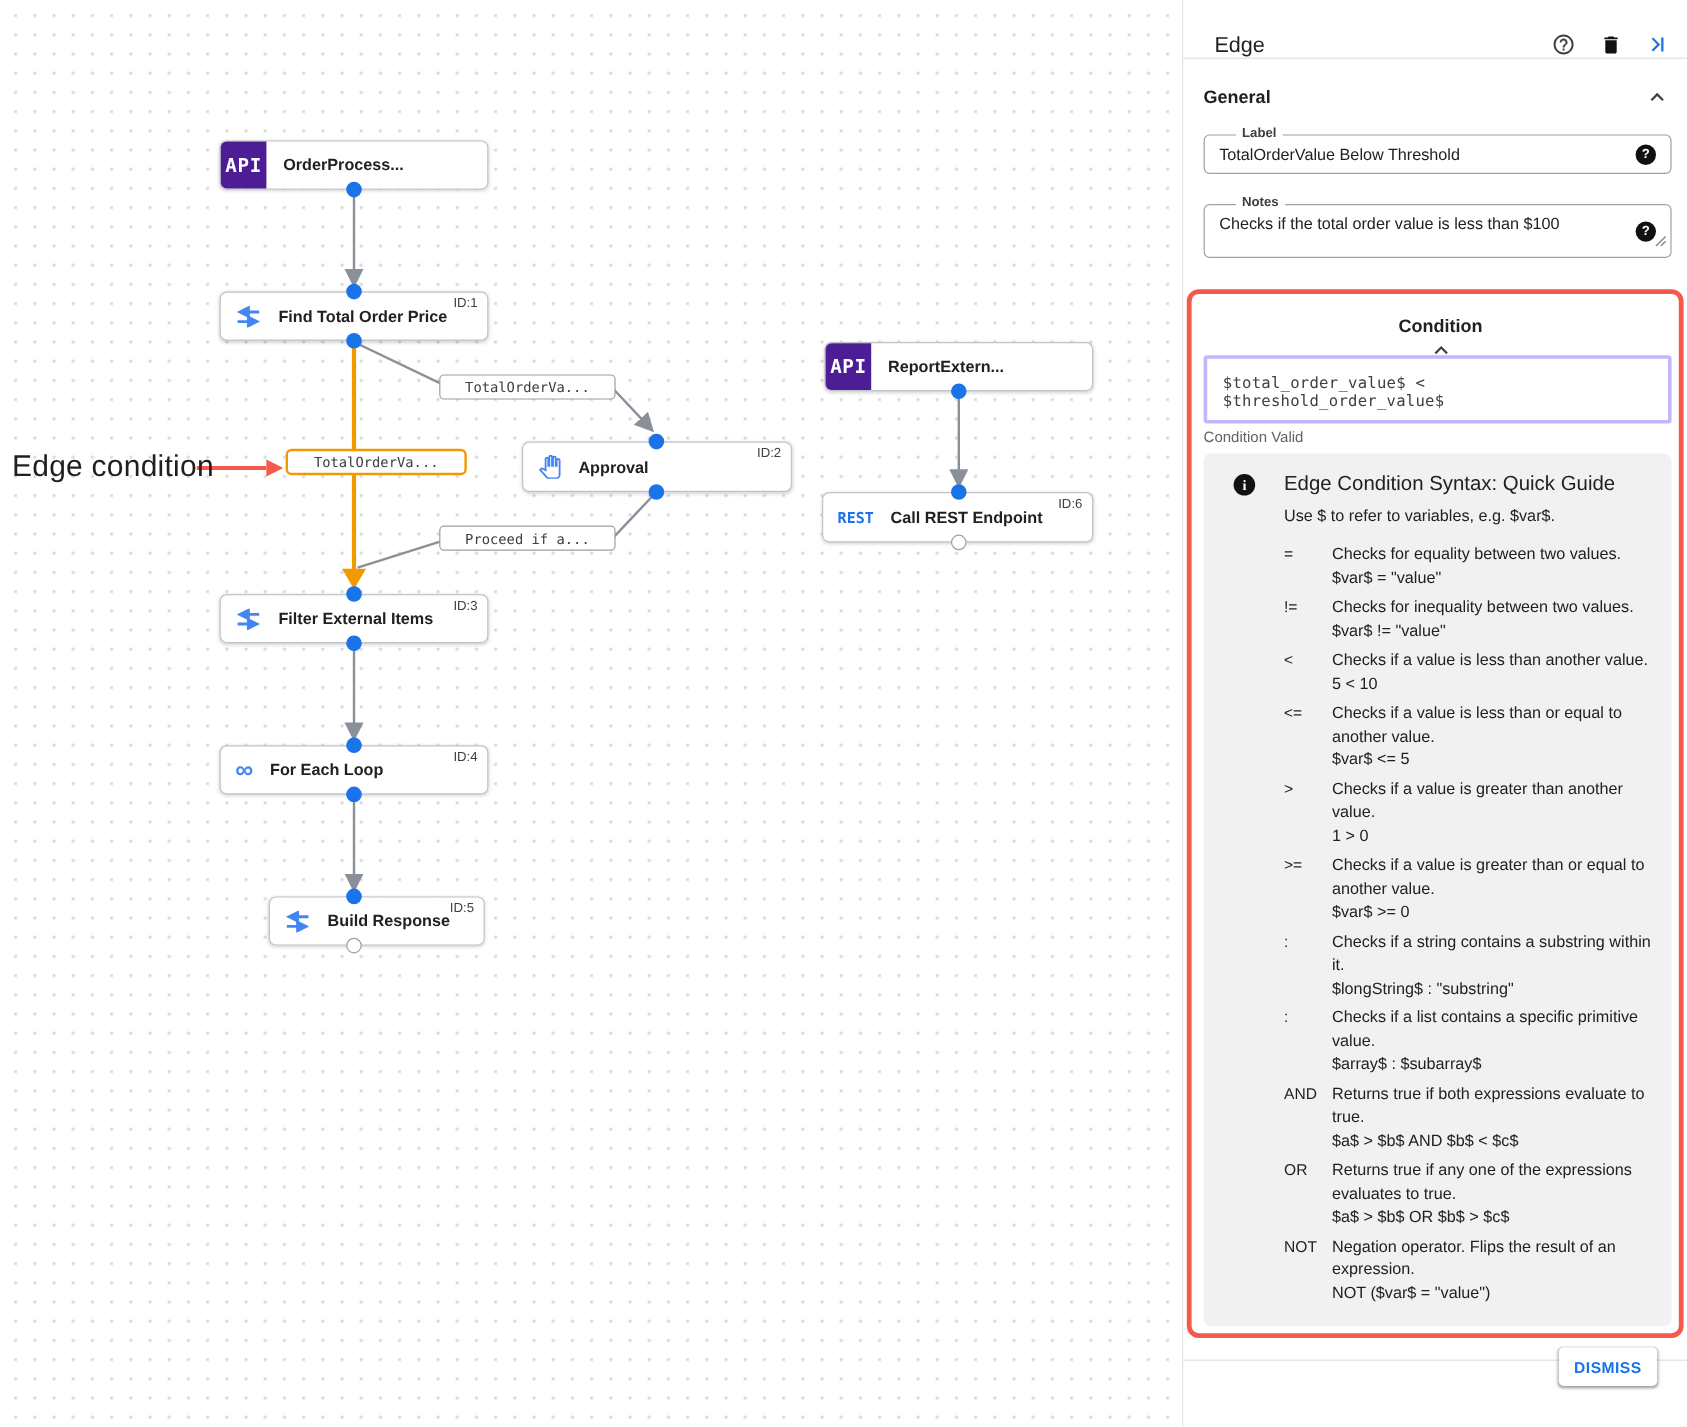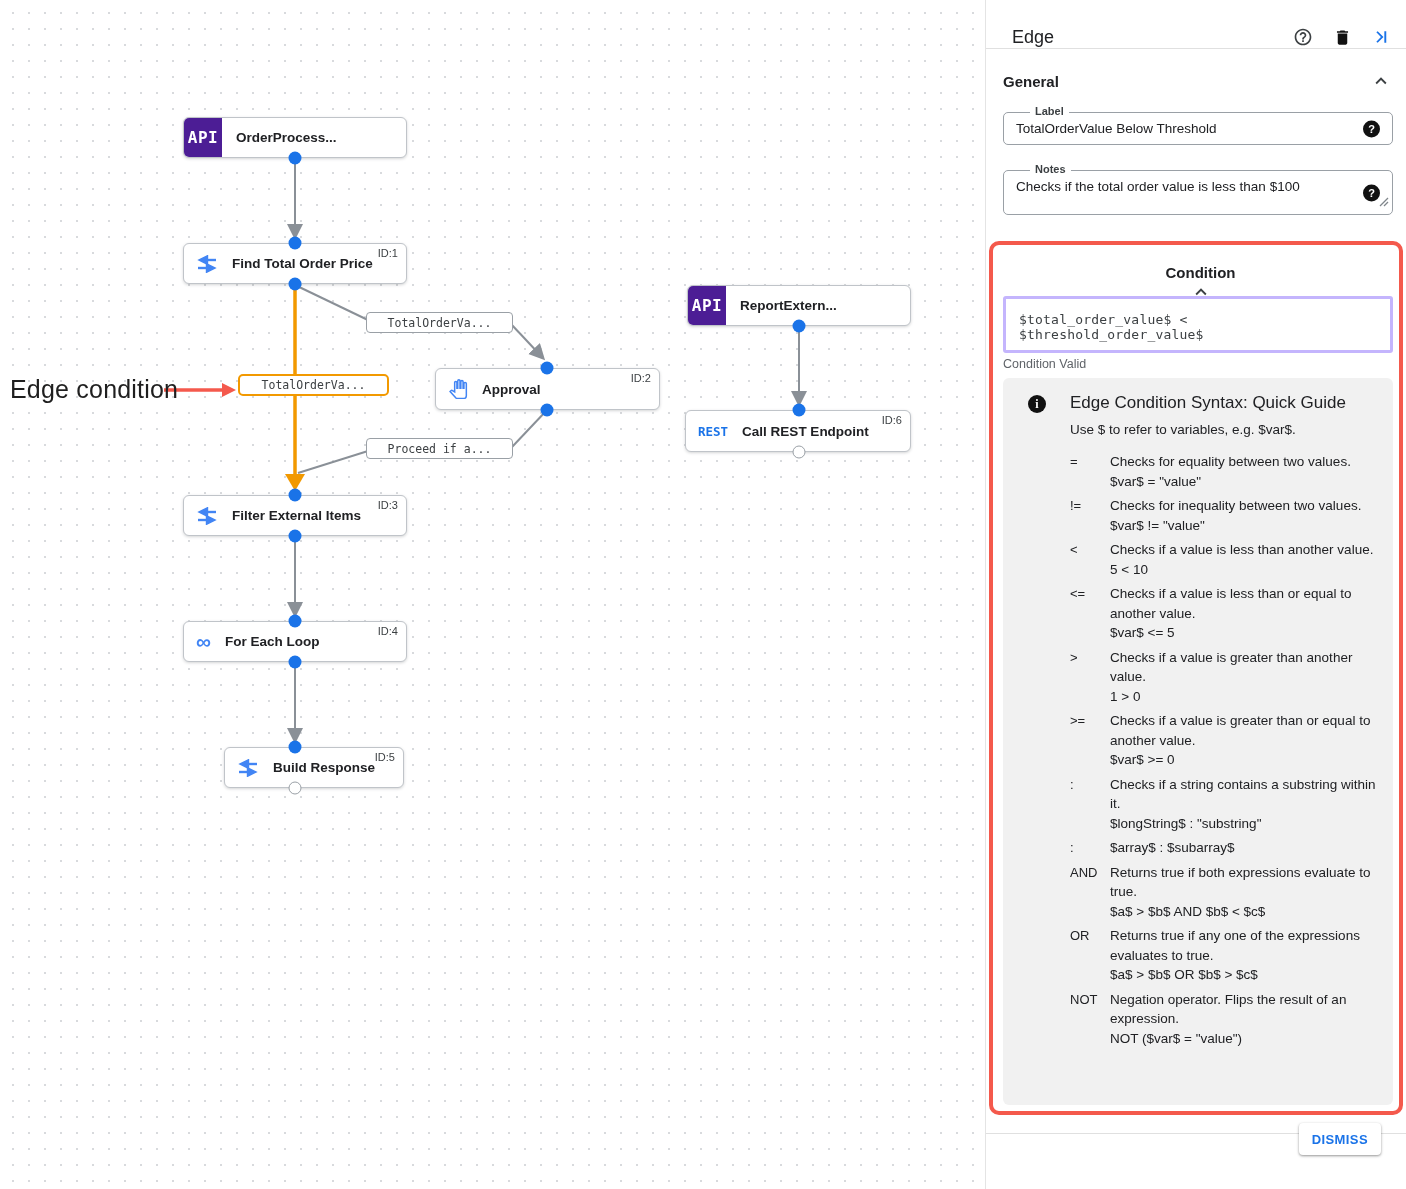--- a/index.html
+++ b/index.html
@@ -340,20 +340,21 @@
           <div class="g-row">
               <span class="g-op">:</span>
               <span class="g-body">
                 <div>Checks if a string contains a substring within it.</div>
                 <div>$longString$ : "substring"</div>
               </span>
             </div>
           <div class="g-row">
               <span class="g-op">:</span>
               <span class="g-body">
+                <div>Checks if a list contains a specific primitive value.</div>
                 <div>$array$ : $subarray$</div>
               </span>
             </div>
           <div class="g-row">
               <span class="g-op">AND</span>
               <span class="g-body">
                 <div>Returns true if both expressions evaluate to true.</div>
                 <div>$a$ &gt; $b$ AND $b$ &lt; $c$</div>
               </span>
             </div>

